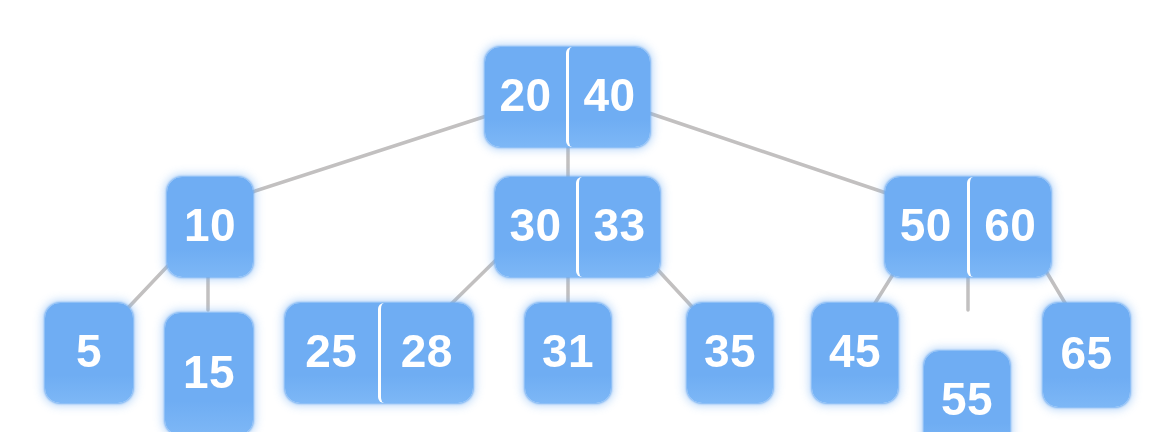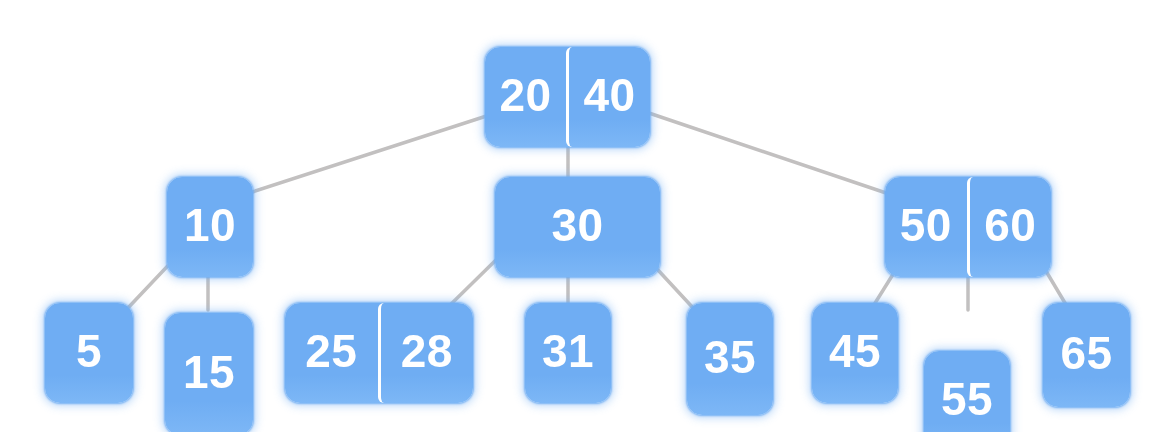--- a/index.html
+++ b/index.html
@@ -69,39 +69,40 @@
   <div id="nodes">
       <div class="tree-node" style="left: 485px; top: 47px; width: 165px; height: 100px;">
         <div class="key-cell">20</div>
         <div class="key-cell">40</div>
       </div>
       <div class="tree-node" style="left: 167px; top: 177px; width: 86px; height: 100px;">
         <div class="key-cell">10</div>
       </div>
       <div class="tree-node" style="left: 487px; top: 177px; width: 165px; height: 100px; margin-left: 8px;">
         <div class="key-cell">30</div>
+        <div class="key-cell">33</div>
       </div>
       <div class="tree-node" style="left: 885px; top: 177px; width: 166px; height: 100px;">
         <div class="key-cell">50</div>
         <div class="key-cell">60</div>
       </div>
       <div class="tree-node" style="left: 45px; top: 303px; width: 88px; height: 100px;">
         <div class="key-cell">5</div>
       </div>
       <div class="tree-node" style="left: 165px; top: 313px; width: 88px; height: 122px;">
         <div class="key-cell">15</div>
       </div>
       <div class="tree-node" style="left: 285px; top: 303px; width: 188px; height: 100px;">
         <div class="key-cell">25</div>
         <div class="key-cell">28</div>
       </div>
       <div class="tree-node" style="left: 525px; top: 303px; width: 86px; height: 100px;">
         <div class="key-cell">31</div>
       </div>
-      <div class="tree-node" style="left: 687px; top: 303px; width: 86px; height: 112px;">
+      <div class="tree-node" style="left: 687px; top: 303px; width: 86px; height: 100px;">
         <div class="key-cell">35</div>
       </div>
       <div class="tree-node" style="left: 805px; top: 303px; width: 86px; height: 100px; margin-left: 7px;">
         <div class="key-cell">45</div>
       </div>
       <div class="tree-node" style="left: 924px; top: 303px; width: 86px; height: 100px; margin-top: 48px;">
         <div class="key-cell">55</div>
       </div>
       <div class="tree-node" style="left: 1043px; top: 303px; width: 87px; height: 104px;">
         <div class="key-cell">65</div>

